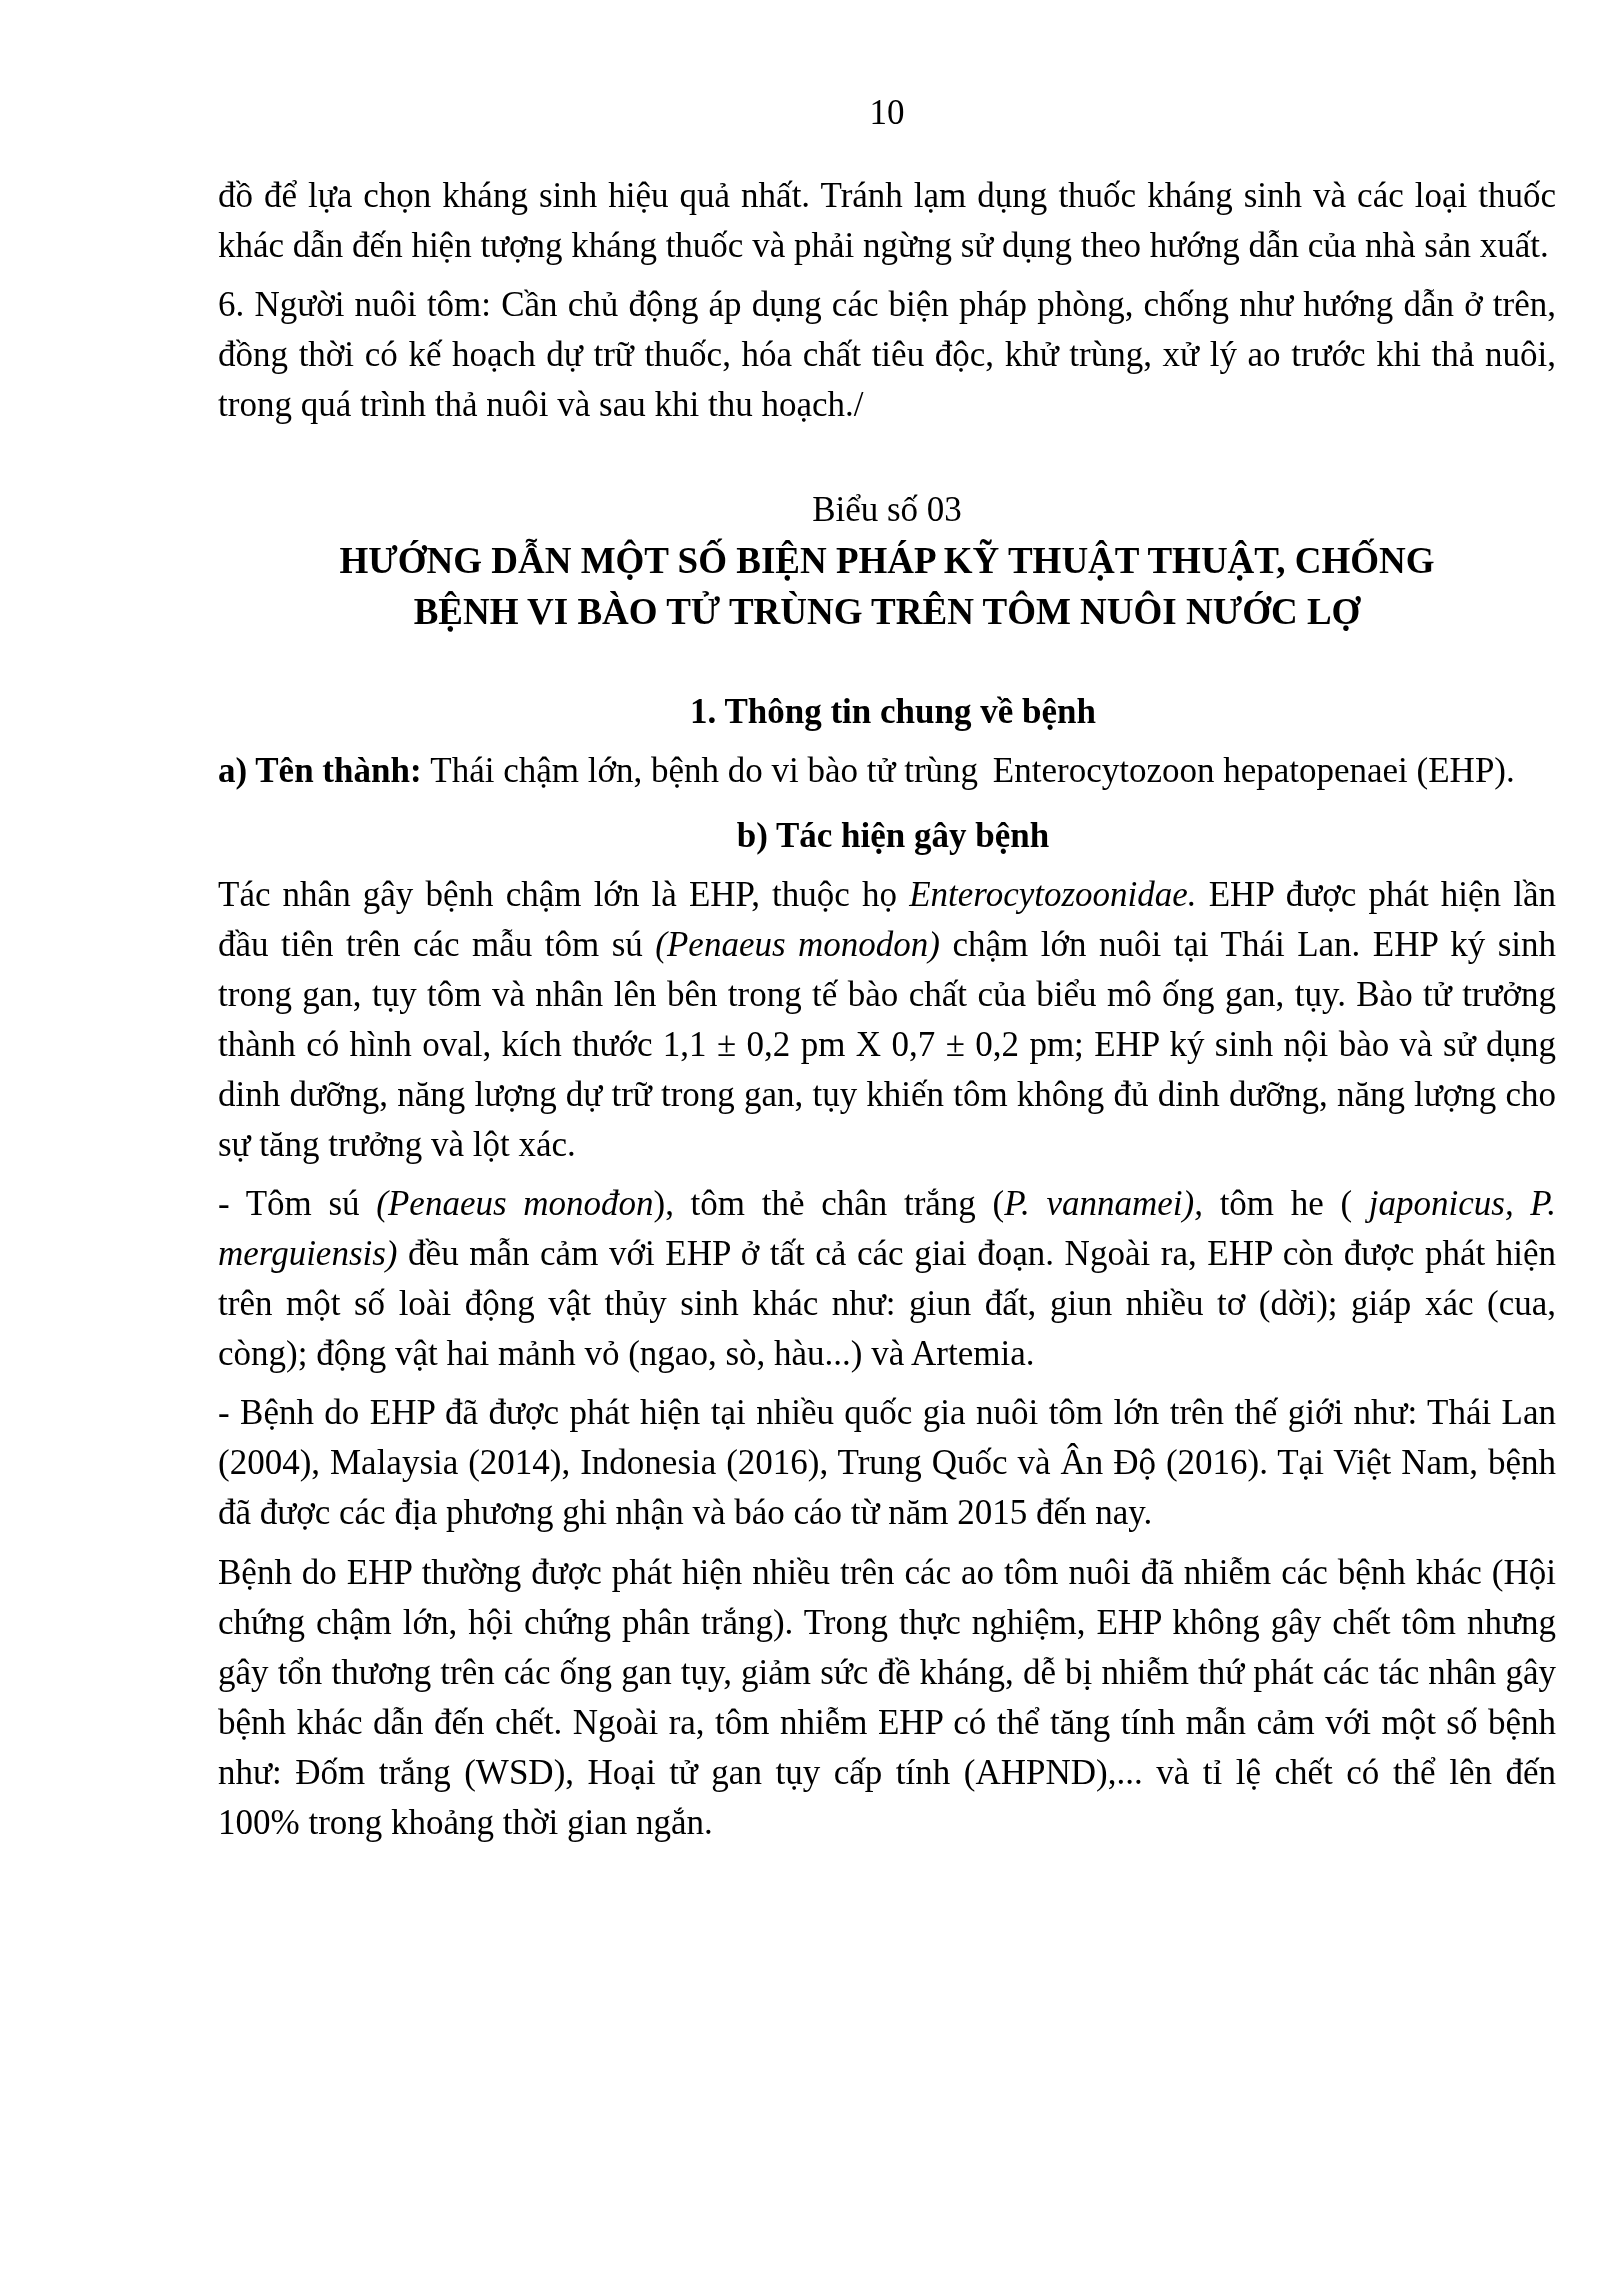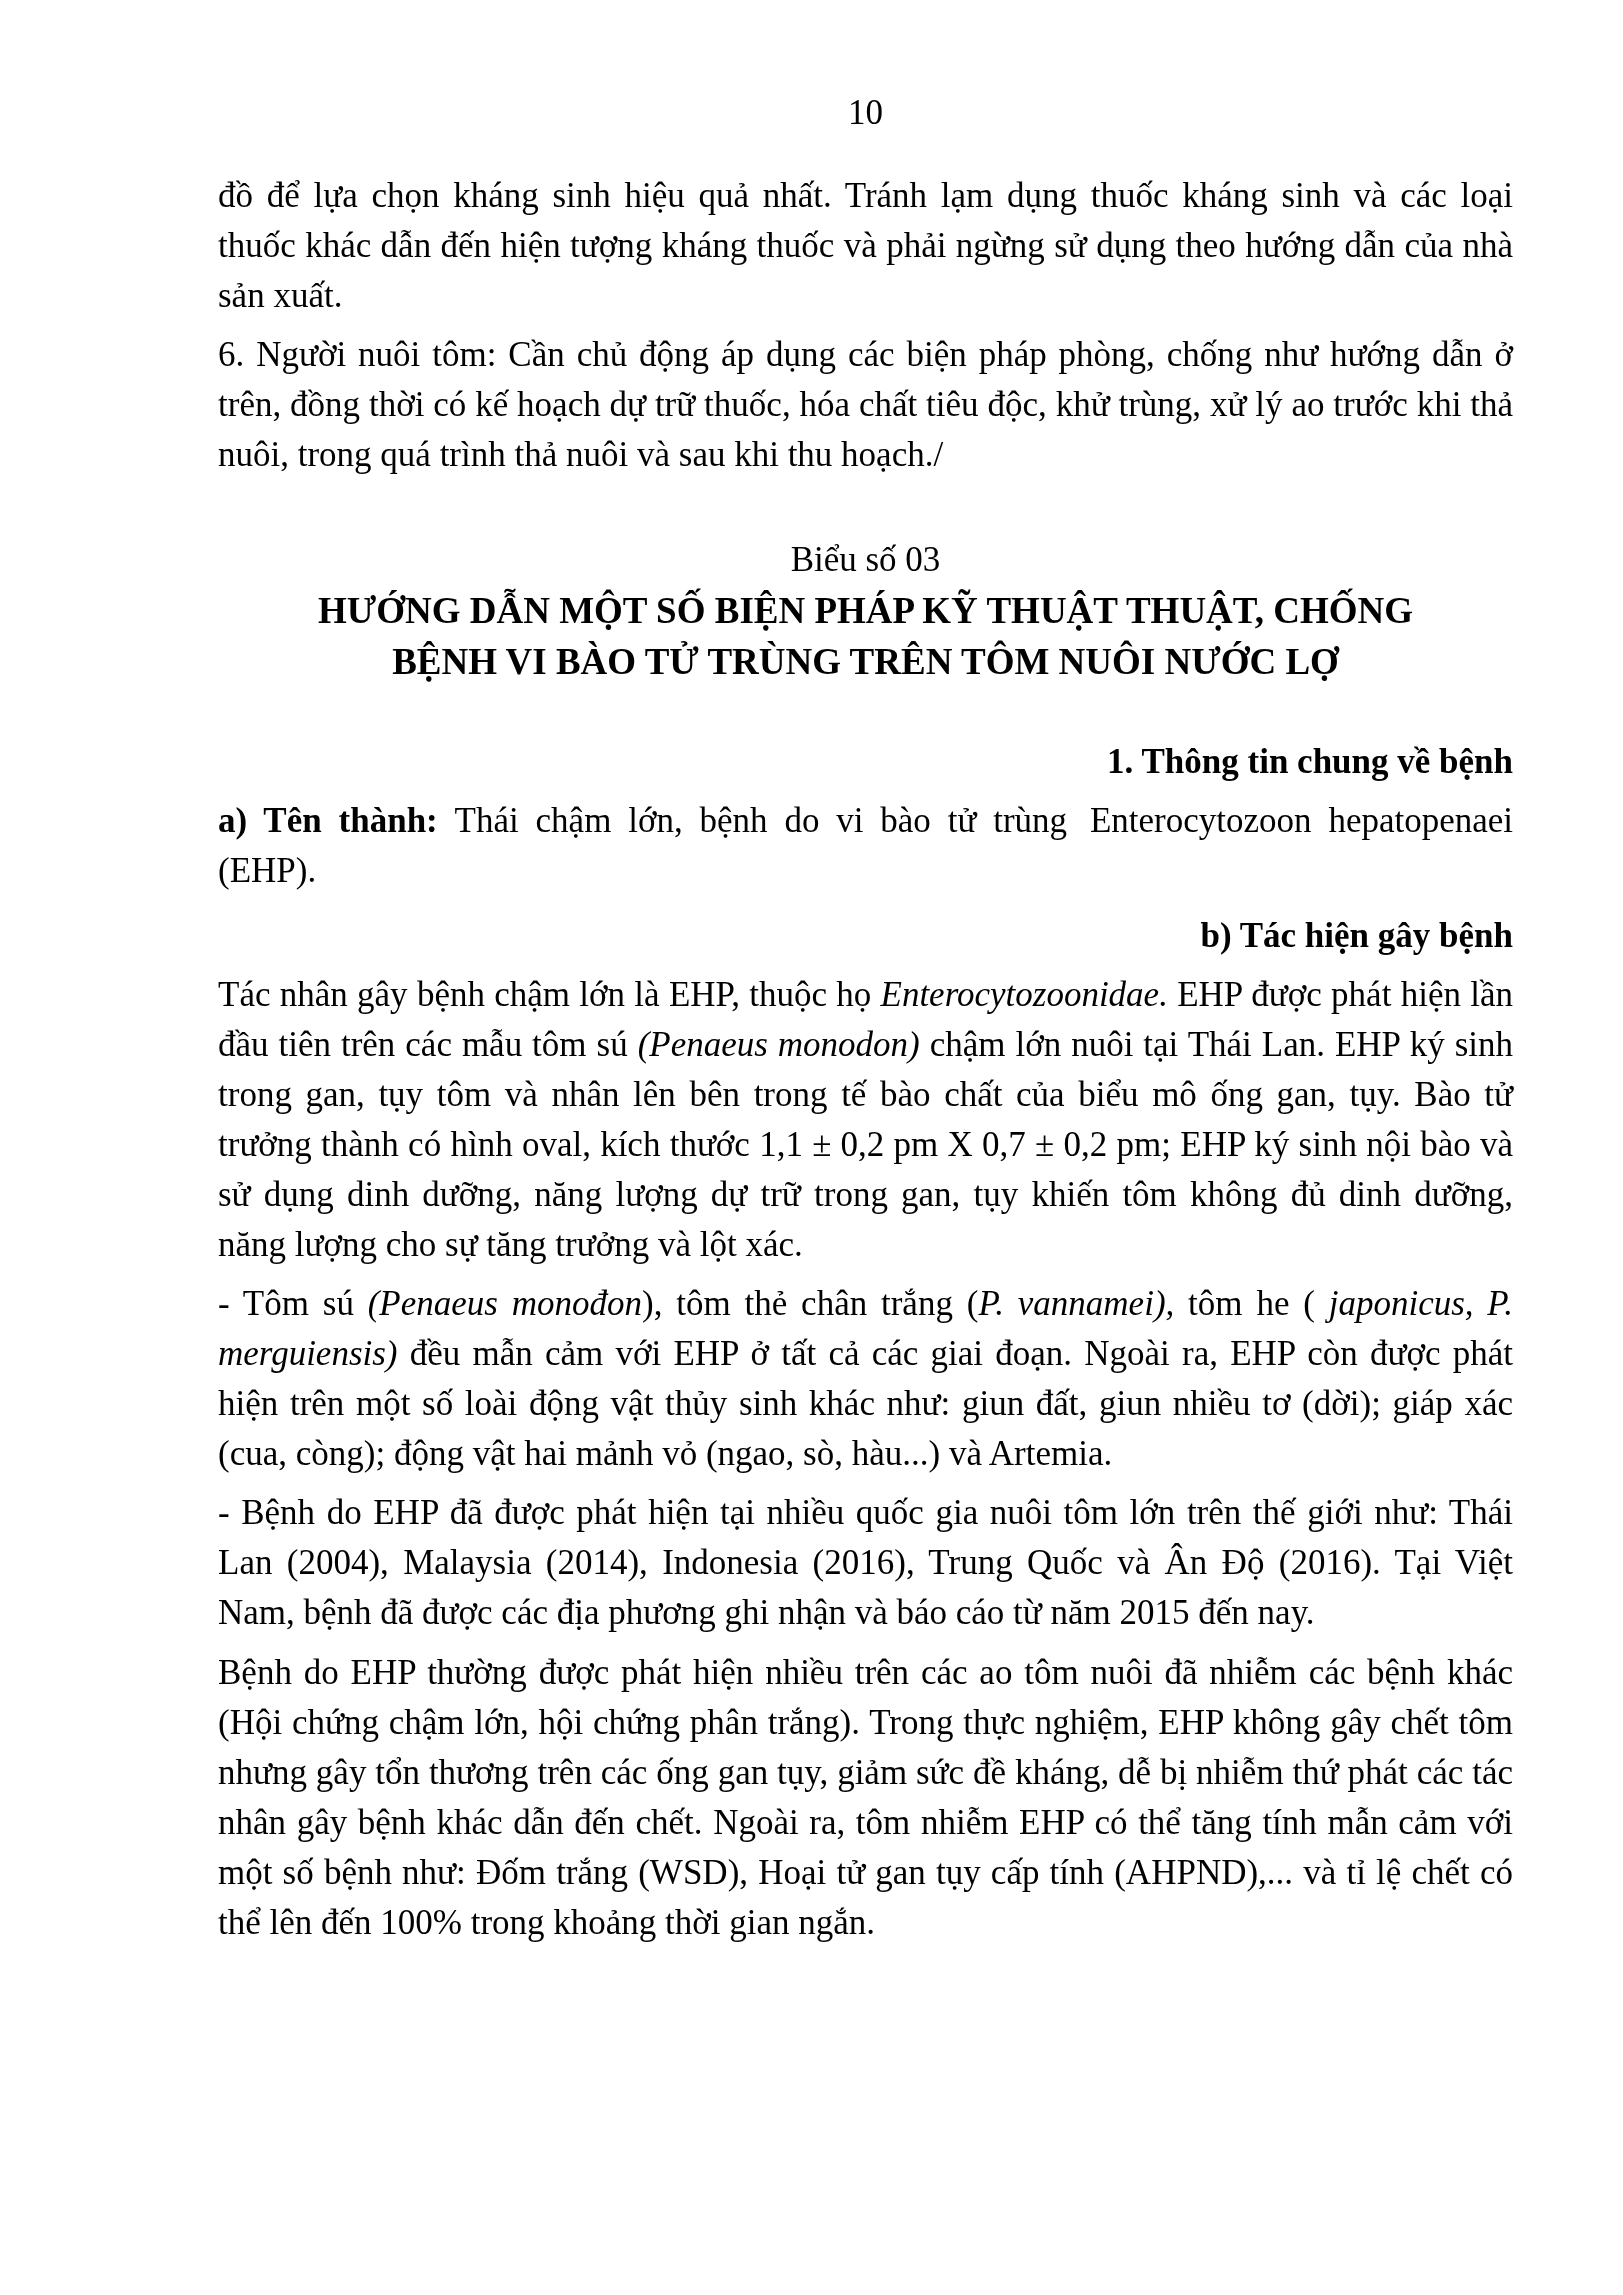--- a/index.html
+++ b/index.html
@@ -8,21 +8,21 @@
     background: #ffffff;
   }
   .page {
     position: relative;
     width: 1623px;
     height: 2295px;
     box-sizing: border-box;
     background: #ffffff;
     color: #000000;
     font-family: "Liberation Serif", "DejaVu Serif", serif;
-    padding: 92px 110px 0 218px;
+    padding: 92px 67px 0 218px;
     overflow: hidden;
   }
   .page-number {
     text-align: center;
     font-size: 35px;
     line-height: 41px;
     margin: 0 0 38px 0;
   }
   p.body {
     margin: 9.2px 0 0 0;
@@ -41,21 +41,21 @@
     font-weight: bold;
     font-size: 37px;
     line-height: 51px;
     text-align: center;
   }
   .sec-heading {
     margin: 50px 0 0 12px;
     font-weight: bold;
     font-size: 35px;
     line-height: 50px;
-    text-align: right;
+    text-align: center;
   }
   .sec-heading.tight {
     margin-top: 14.4px;
   }
 </style>
 </head>
 <body>
 
 <div class="page">
 

